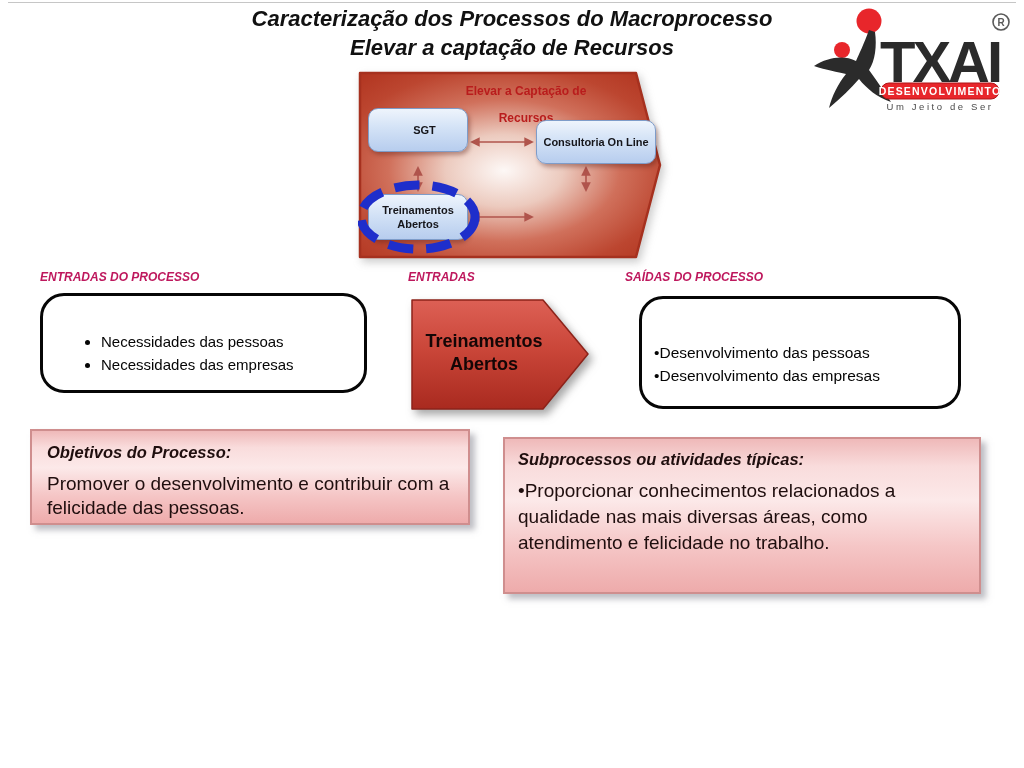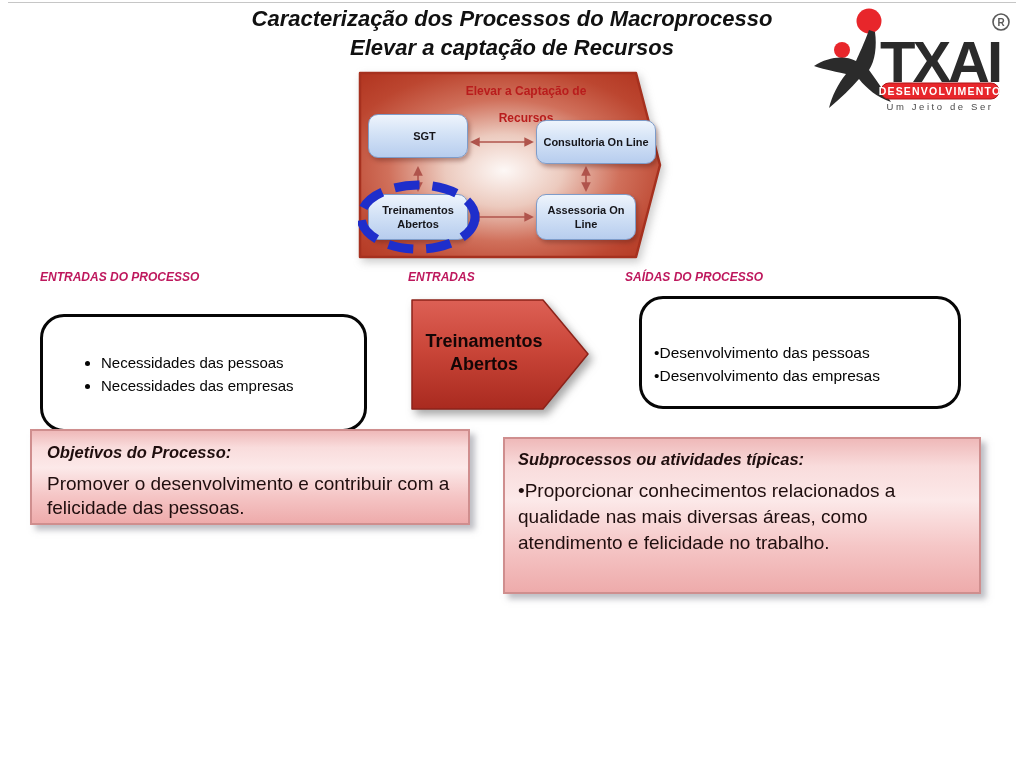--- a/index.html
+++ b/index.html
@@ -21,36 +21,36 @@
   
   .diagram{left:358px;top:70px;width:306px;height:190px;}
   .diagram svg.bg{position:absolute;left:0;top:0;filter:drop-shadow(3px 4px 4px rgba(110,110,110,.35));}
   .diagram-title{left:0;top:8px;width:280px;text-align:center;font-size:12px;font-weight:bold;
                  line-height:27px;color:#b91c1c;margin-left:28px;}
   .node{border-radius:10px;border:1px solid #7e9cc9;
         background:linear-gradient(180deg,#eef4fc 0%,#d3e2f6 45%,#b7cdee 100%);
         box-shadow:2px 3px 4px rgba(90,30,20,.38);
         display:flex;align-items:center;justify-content:center;text-align:center;
         font-size:11px;font-weight:bold;color:#15151a;line-height:14px;padding:0 4px;box-sizing:border-box;}
-  .node-sgt{left:10px;top:44px;width:100px;height:44px;padding-left:17px;}
+  .node-sgt{left:10px;top:38px;width:100px;height:44px;padding-left:17px;}
   .node-consultoria{left:178px;top:50px;width:120px;height:44px;}
   .node-treinamentos{left:10px;top:124px;width:100px;height:46px;}
   .node-assessoria{left:178px;top:124px;width:100px;height:46px;}
   .overlay-svg{position:absolute;left:0;top:0;pointer-events:none;}
 
   
   .col-header{top:270px;height:20px;text-align:left;font-size:12px;font-weight:bold;
               font-style:italic;color:#be185d;}
   .hdr-inputs{left:40px;width:327px;}
   .hdr-process{left:408px;width:150px;}
   .hdr-outputs{left:625px;width:322px;}
 
   
   .io-box{background:#fff;border:3px solid #060606;border-radius:24px;box-sizing:border-box;}
-  .inputs-box{left:40px;top:314px;width:327px;height:118px;}
+  .inputs-box{left:40px;top:293px;width:327px;height:100px;}
   .inputs-box ul{margin:34px 0 0 0;padding-left:58px;font-size:15px;line-height:23px;color:#050505;}
   .outputs-box{left:639px;top:296px;width:322px;height:113px;}
   .outputs-list{padding:42px 8px 0 12px;font-size:15.5px;line-height:23px;color:#050505;}
 
   
   .proc-arrow{left:406px;top:294px;width:200px;height:130px;}
   .proc-arrow svg{position:absolute;left:0;top:0;filter:drop-shadow(4px 5px 4px rgba(95,95,95,.55));}
   .proc-label{left:8px;top:14px;width:140px;height:90px;display:flex;align-items:center;justify-content:center;
               text-align:center;font-size:18px;font-weight:bold;line-height:23px;color:#140606;}
 
@@ -117,23 +117,20 @@
   <div class="abs node node-sgt">
     <span class="pre">SGT</span>
   </div>
   <div class="abs node node-consultoria">
     <span>Consultoria On Line</span>
   </div>
   <div class="abs node node-treinamentos">
     <span class="pre">Treinamentos
 Abertos</span>
   </div>
-  <div class="abs node node-assessoria">
-    <span>Assessoria On Line</span>
-  </div>
 
   <svg class="overlay-svg" width="306" height="190" viewBox="0 0 306 190">
     <ellipse cx="60" cy="147" rx="57" ry="32" fill="none" stroke="#1e2ecb" stroke-width="9" stroke-dasharray="25 13"></ellipse>
   </svg>
 </div>
 
 <div class="abs col-header hdr-inputs">ENTRADAS DO PROCESSO</div>
 <div class="abs col-header hdr-process">ENTRADAS</div>
 <div class="abs col-header hdr-outputs">SAÍDAS DO PROCESSO</div>
 

